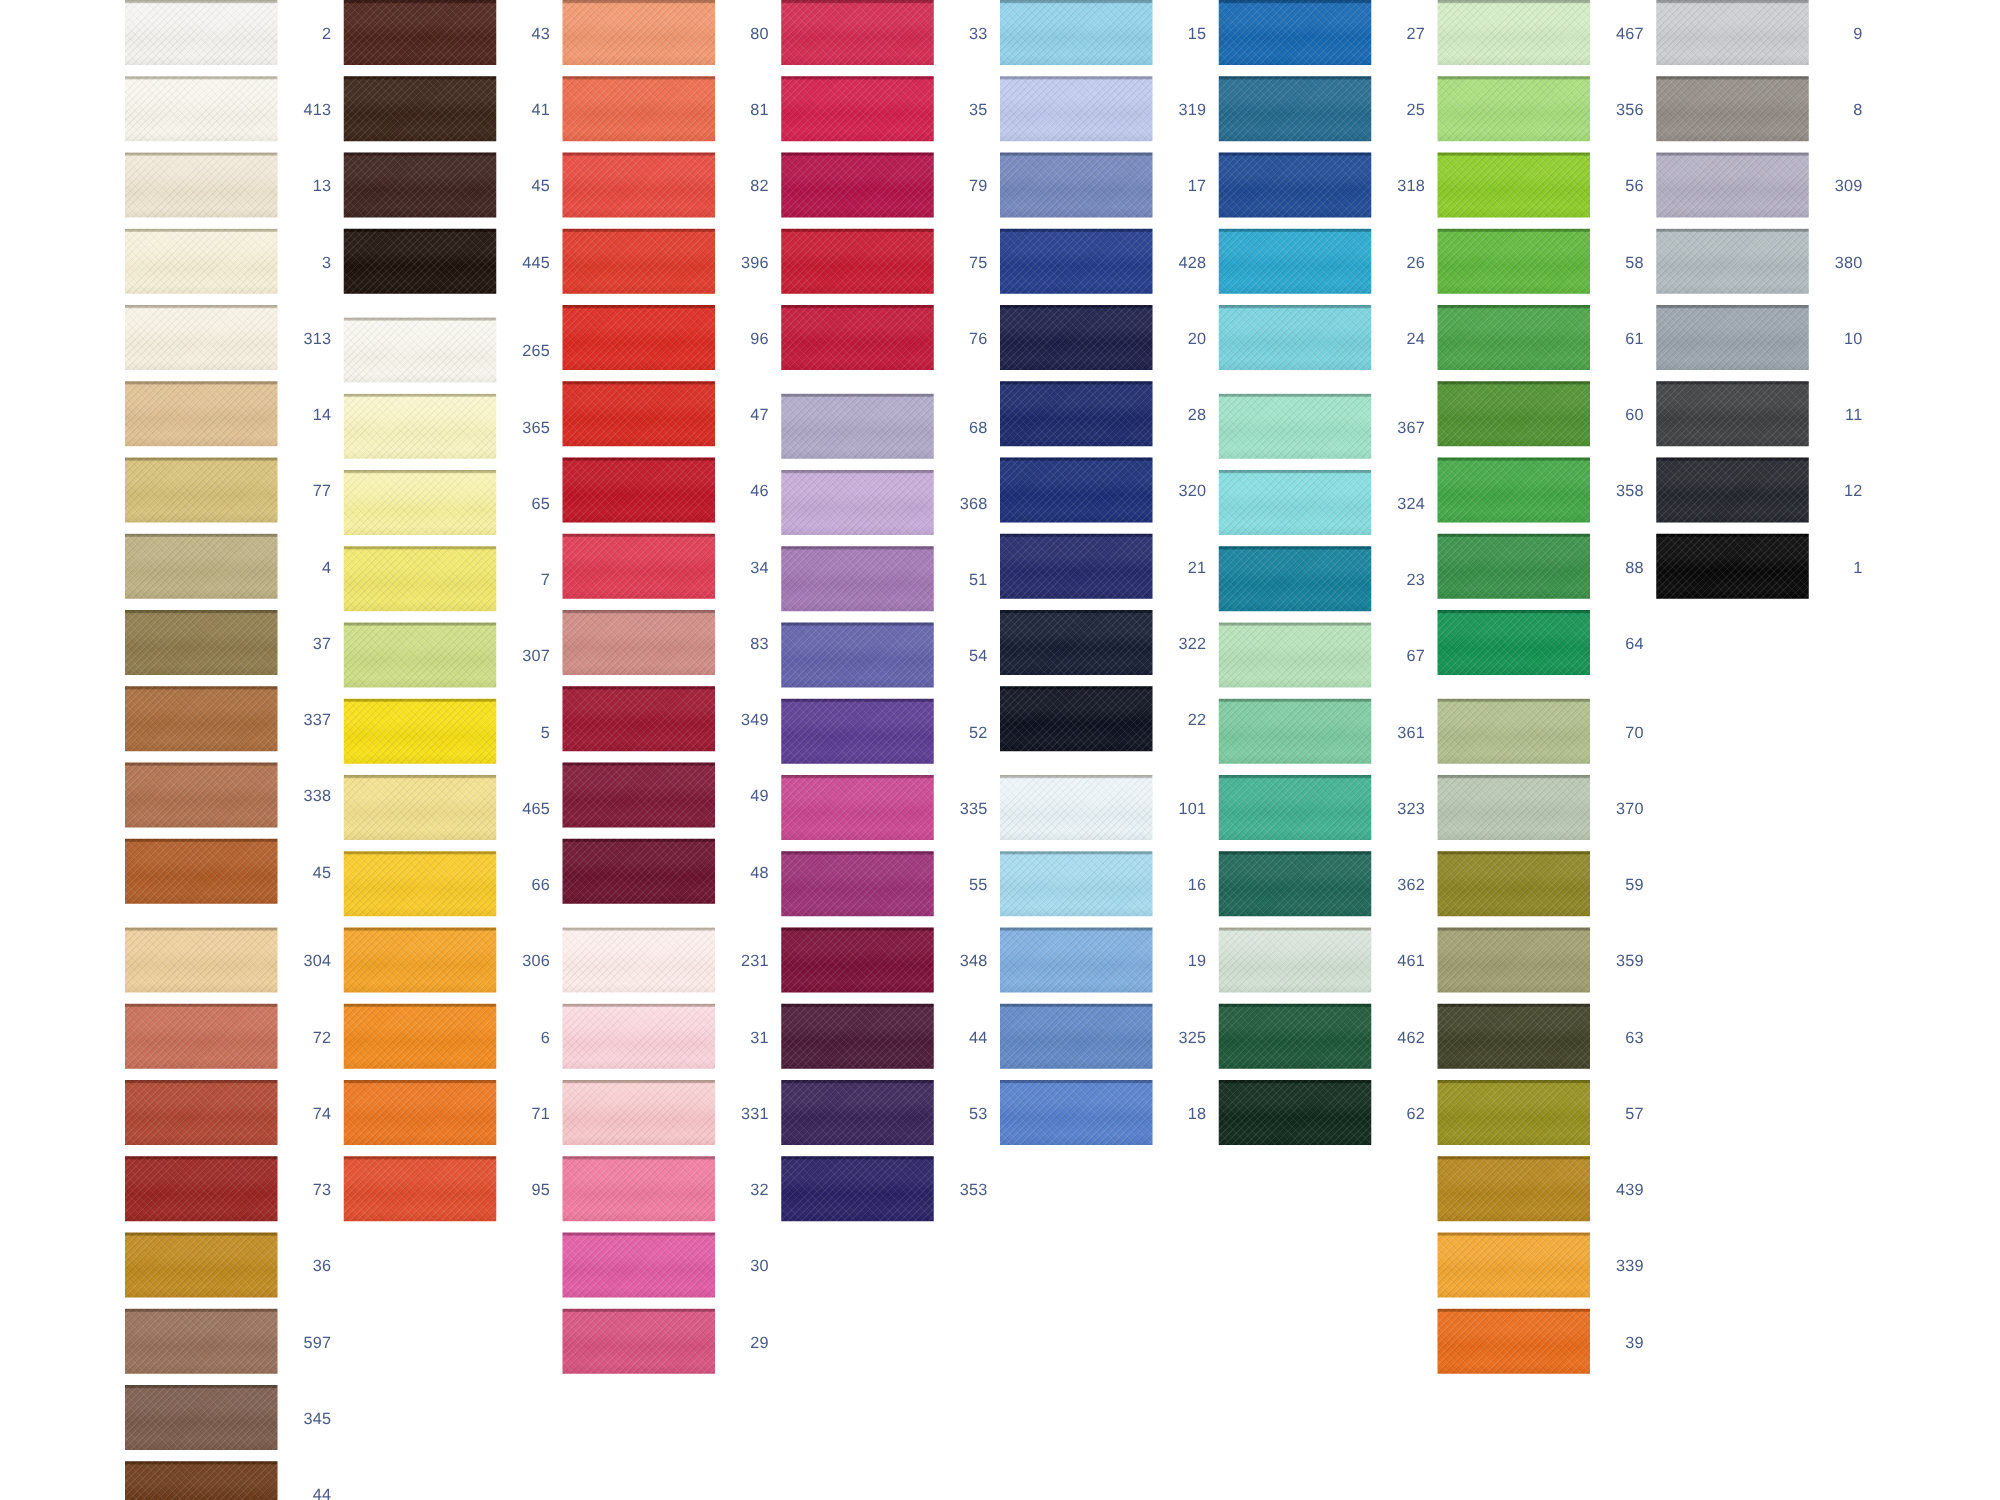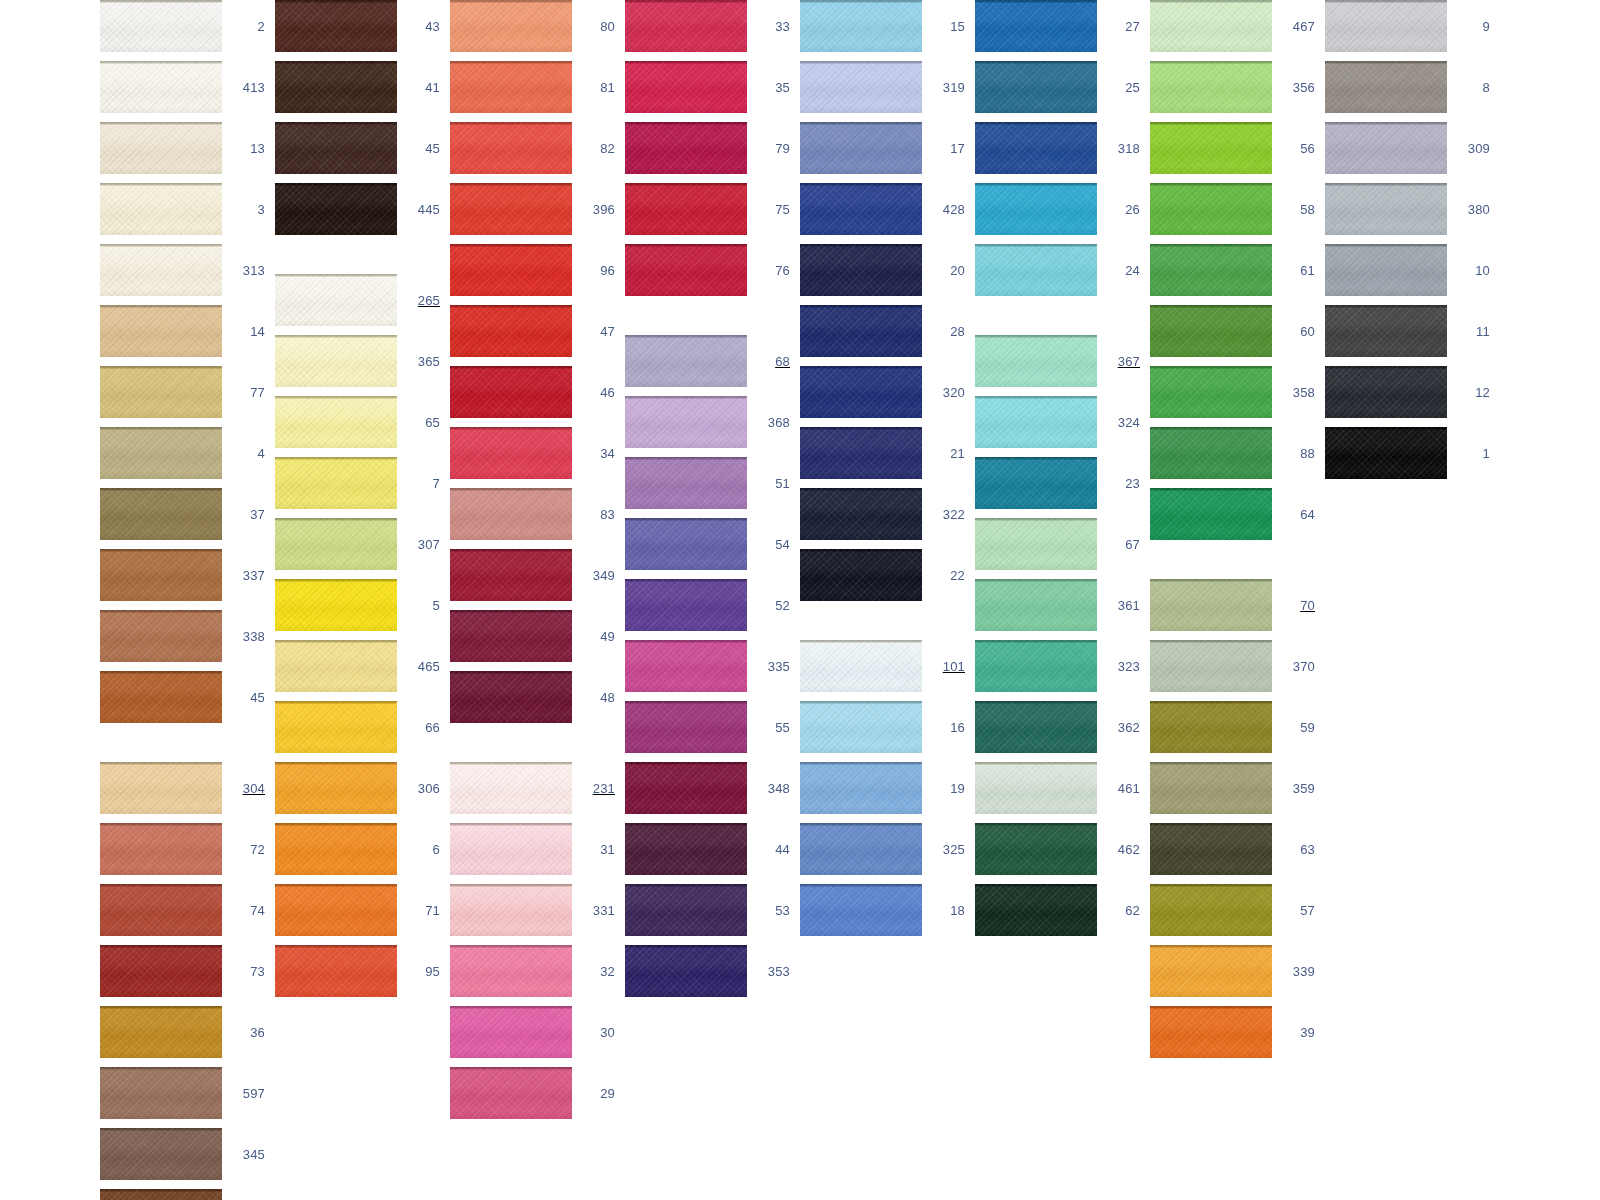--- a/index.html
+++ b/index.html
@@ -28,21 +28,21 @@
   }
   .swatch-row{
     position:relative;
     display:flex;
     flex-direction:row;
     align-items:center;
     width:100%;
     height:52px;
     margin-bottom:9px;
   }
-  .swatch-row.gap-before{ margin-top:30px;text-decoration:underline; }
+  .swatch-row.gap-before{ margin-top:10px; }
 
   .chip{
     position:relative;
     width:122px;
     height:52px;
     flex:0 0 122px;
     overflow:hidden;
     box-sizing:border-box;
   }
   
@@ -578,20 +578,24 @@
       </div>
       <div class="swatch-row">
         <div class="chip" style="background: rgb(65, 66, 40);"></div>
         <span class="code">63</span>
       </div>
       <div class="swatch-row">
         <div class="chip" style="background: rgb(150, 144, 30);"></div>
         <span class="code">57</span>
       </div>
       <div class="swatch-row">
+        <div class="chip" style="background: rgb(181, 134, 29);"></div>
+        <span class="code">439</span>
+      </div>
+      <div class="swatch-row">
         <div class="chip" style="background: rgb(243, 167, 49);"></div>
         <span class="code">339</span>
       </div>
       <div class="swatch-row">
         <div class="chip" style="background: rgb(234, 107, 26);"></div>
         <span class="code">39</span>
       </div>
     </div>
     <div class="column">
       <div class="swatch-row">

